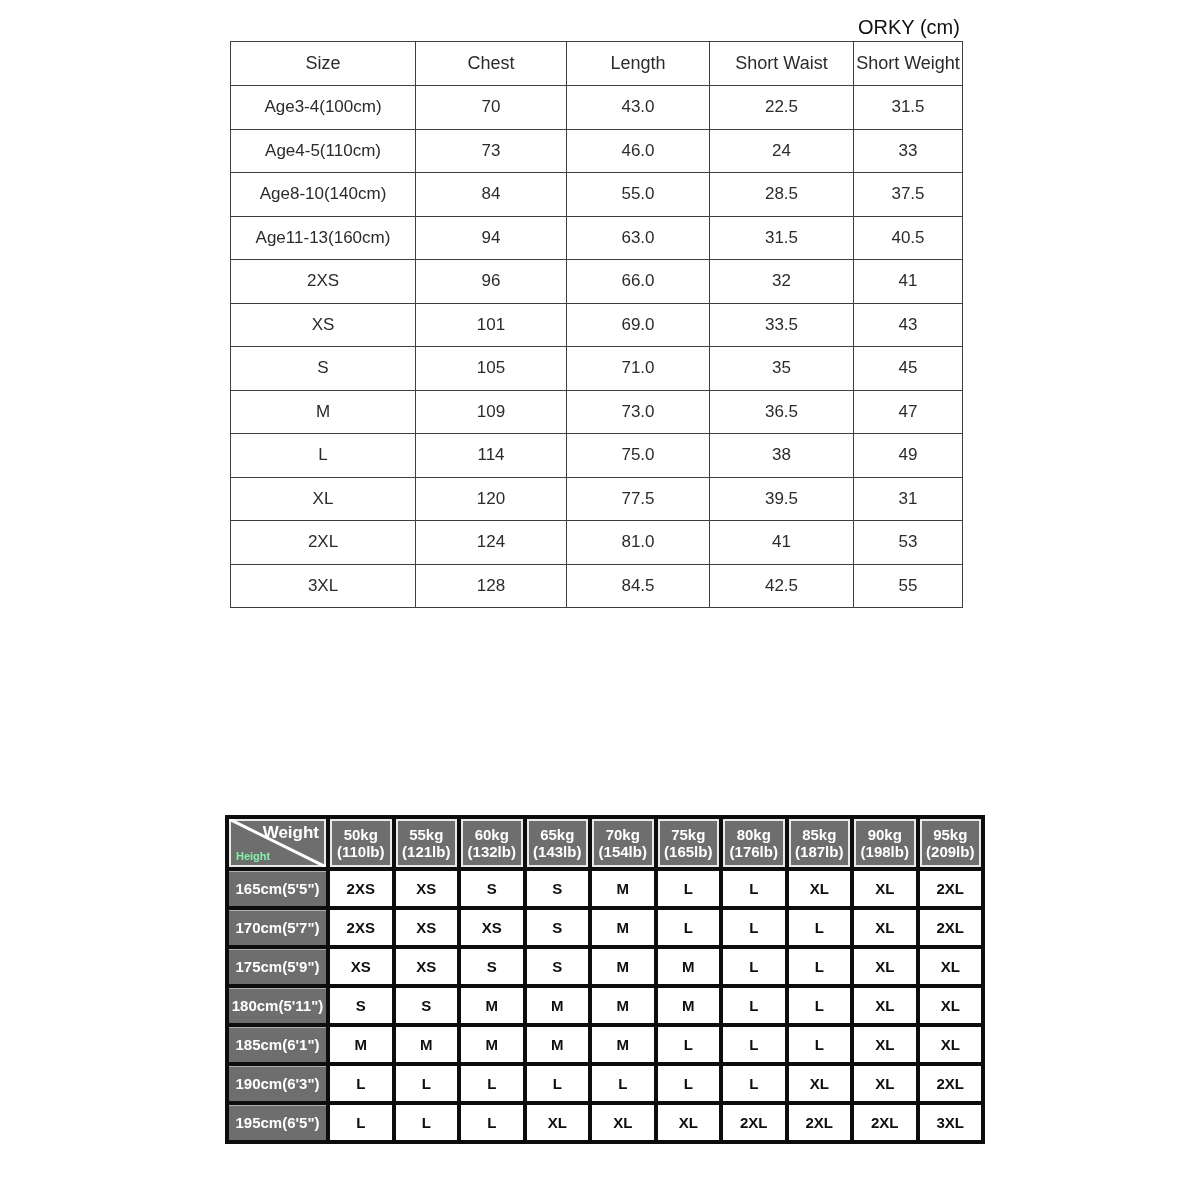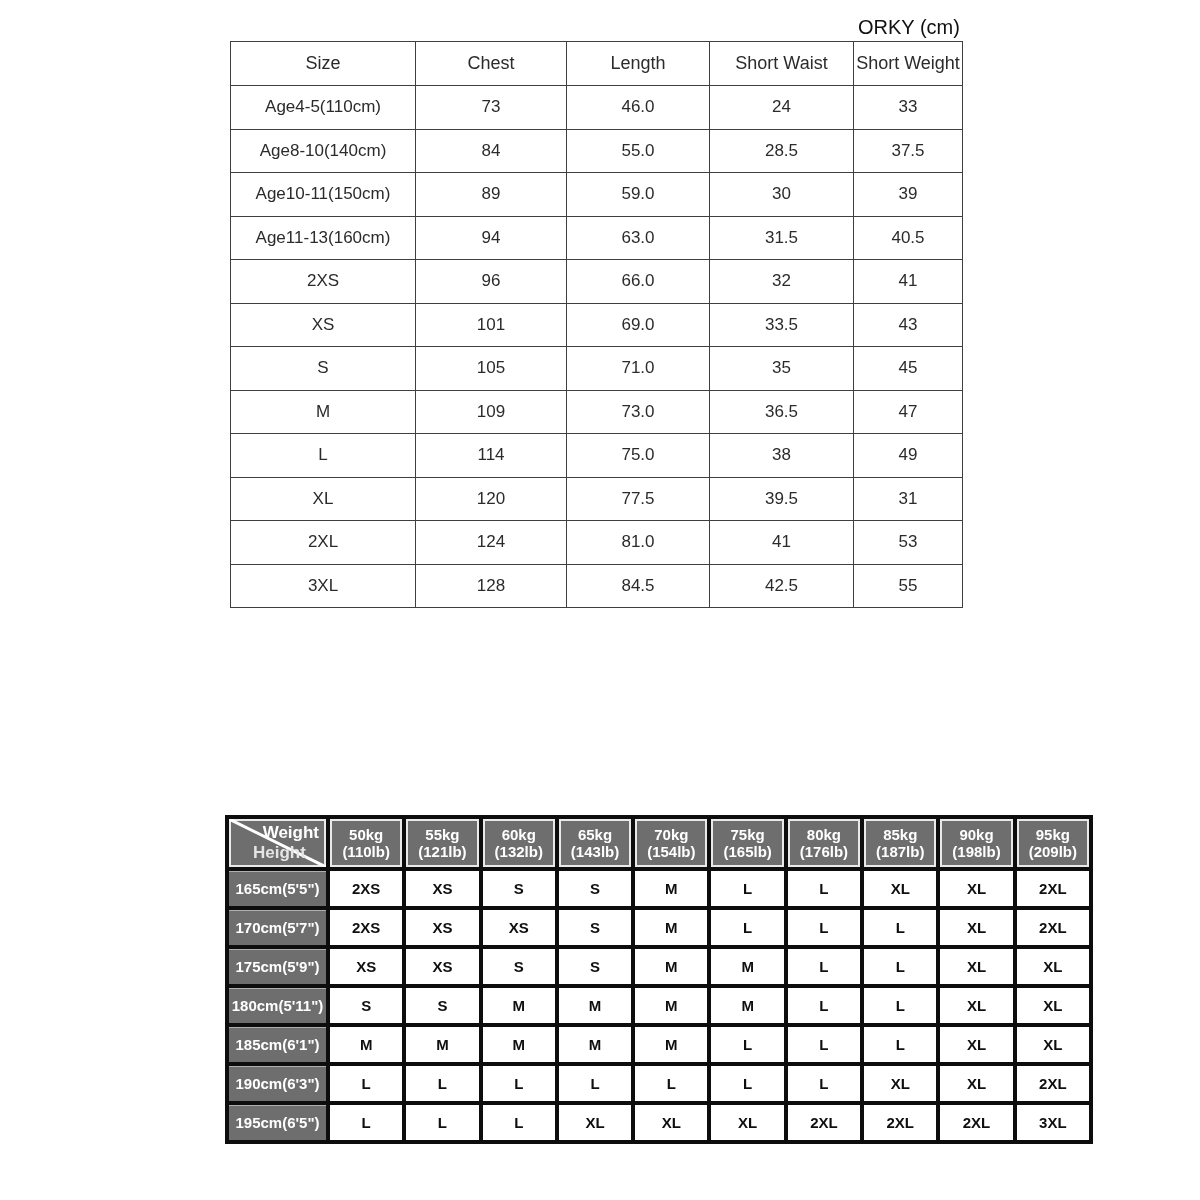--- a/index.html
+++ b/index.html
@@ -37,21 +37,21 @@
     overflow: hidden;
     white-space: nowrap;
   }
   table.size-table thead th { height: 44px; font-size: 18px; }
   table.size-table tbody td { height: 43.5px; font-size: 17px; }
 
   
   table.fit-table {
     position: absolute;
     left: 225px; top: 815px;
-    width: 868px;
+    width: 760px;
     border-collapse: collapse;
     table-layout: fixed;
   }
   table.fit-table td {
     border: 4px solid #0d0d0d;
     text-align: center;
     vertical-align: middle;
     background: #ffffff;
     font-weight: 700;
     font-size: 15px;
@@ -79,22 +79,22 @@
 
   
   td.corner-cell { position: relative; padding: 0; }
   .corner-inner { position: absolute; inset: 0; }
   .corner-inner svg { position: absolute; inset: 0; width: 100%; height: 100%; }
   .corner-weight {
     position: absolute; top: 4px; right: 7px;
     color: #fff; font-weight: 700; font-size: 17px;
   }
   .corner-height {
-    position: absolute; bottom: 4px; left: 24px;
-    color: #e5e5e5; font-weight: 700; font-size: 17px;
+    position: absolute; bottom: 4px; left: 7px;
+    color: #86efac; font-weight: 700; font-size: 11px;
   }
 </style>
 </head>
 <body>
 
 <div class="canvas">
 
   <div class="unit-label">ORKY (cm)</div>
 
   <table class="size-table">
@@ -109,39 +109,39 @@
       <tr>
         <th>Size</th>
         <th>Chest</th>
         <th>Length</th>
         <th>Short Waist</th>
         <th>Short Weight</th>
       </tr>
     </thead>
     <tbody>
         <tr>
+          <td>Age3-4(100cm)</td>
+          <td>70</td>
+          <td>43.0</td>
+          <td>22.5</td>
+          <td>31.5</td>
+        </tr>
+        <tr>
           <td>Age4-5(110cm)</td>
           <td>73</td>
           <td>46.0</td>
           <td>24</td>
           <td>33</td>
         </tr>
         <tr>
           <td>Age8-10(140cm)</td>
           <td>84</td>
           <td>55.0</td>
           <td>28.5</td>
           <td>37.5</td>
-        </tr>
-        <tr>
-          <td>Age10-11(150cm)</td>
-          <td>89</td>
-          <td>59.0</td>
-          <td>30</td>
-          <td>39</td>
         </tr>
         <tr>
           <td>Age11-13(160cm)</td>
           <td>94</td>
           <td>63.0</td>
           <td>31.5</td>
           <td>40.5</td>
         </tr>
         <tr>
           <td>2XS</td>

